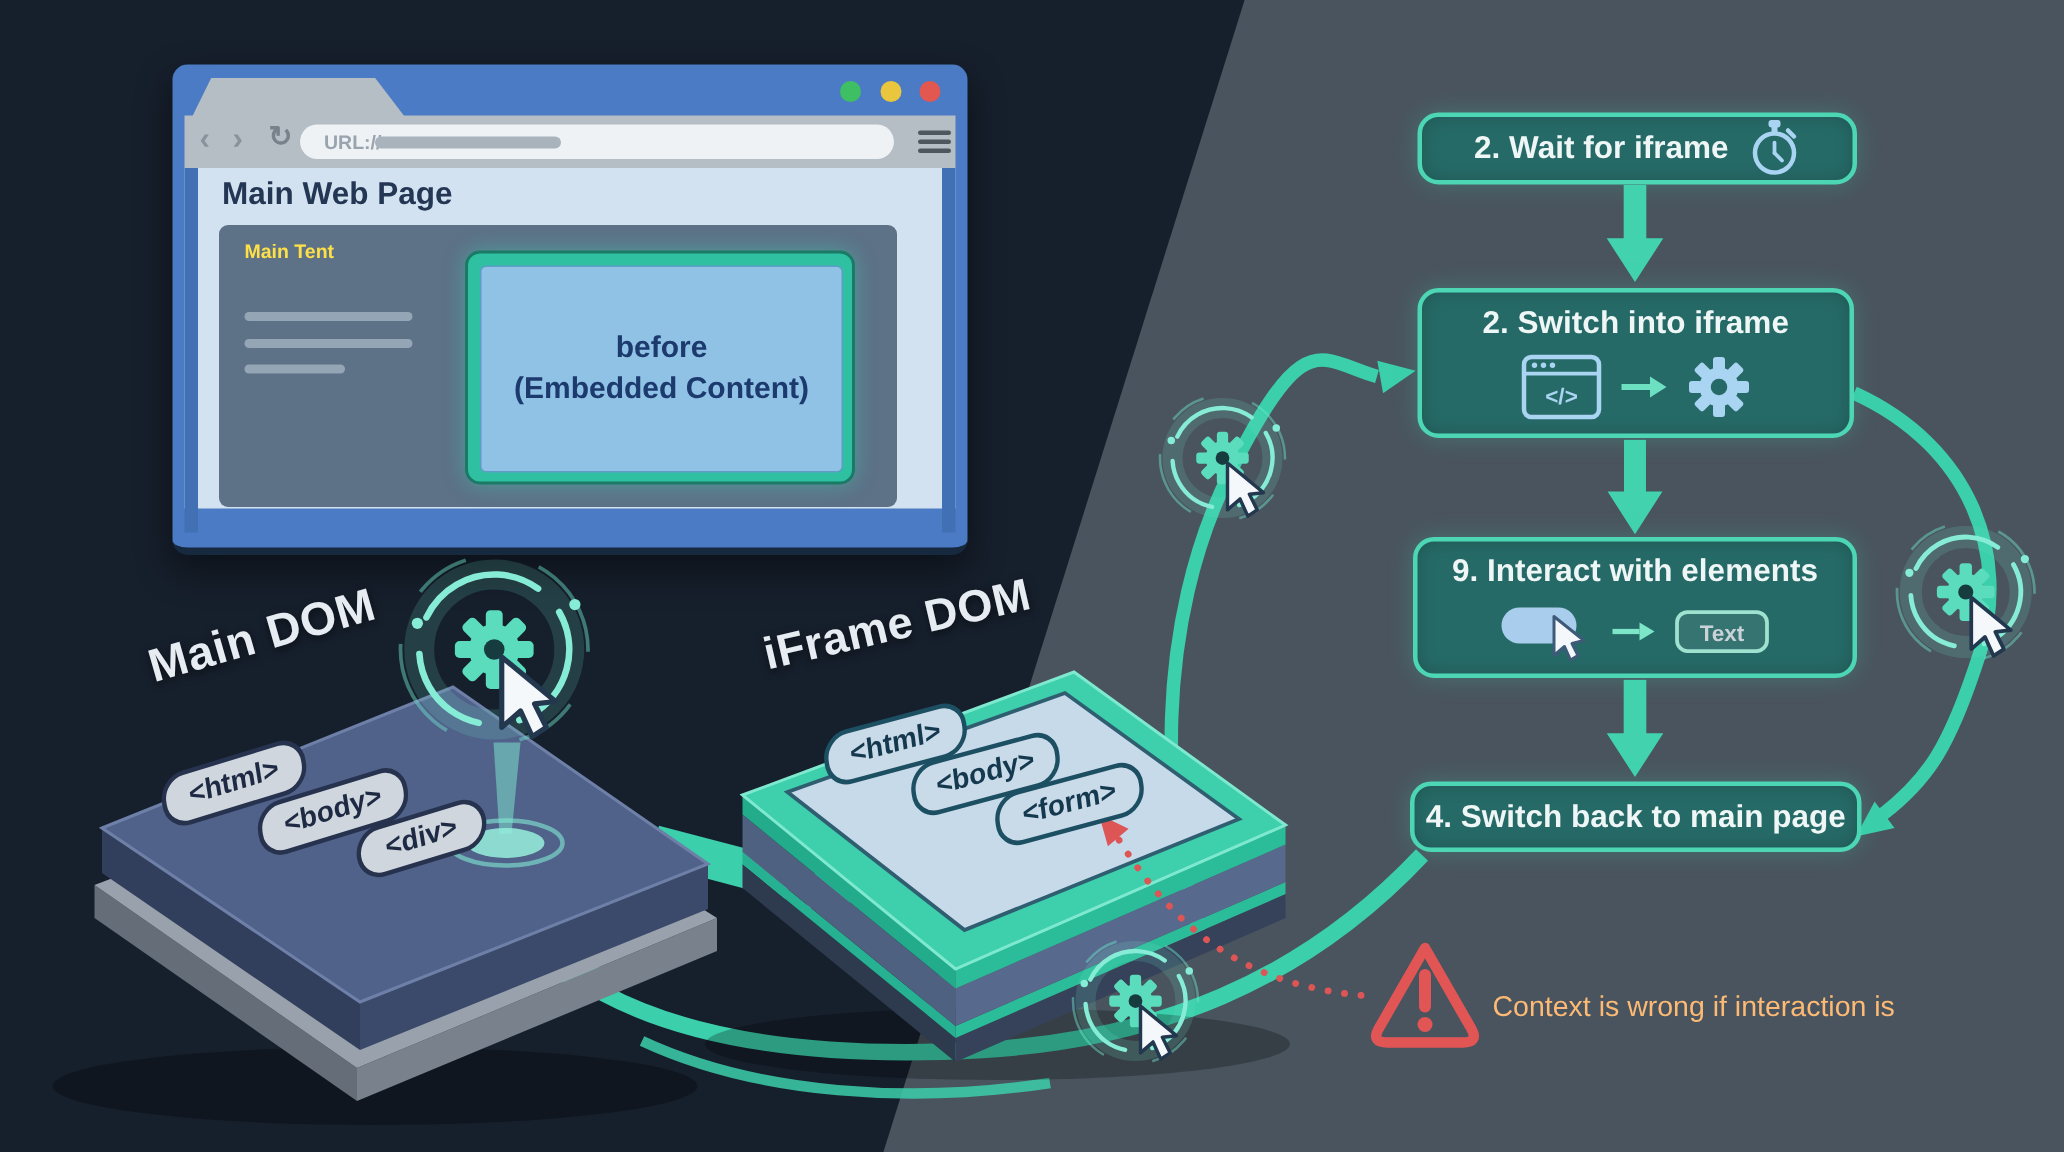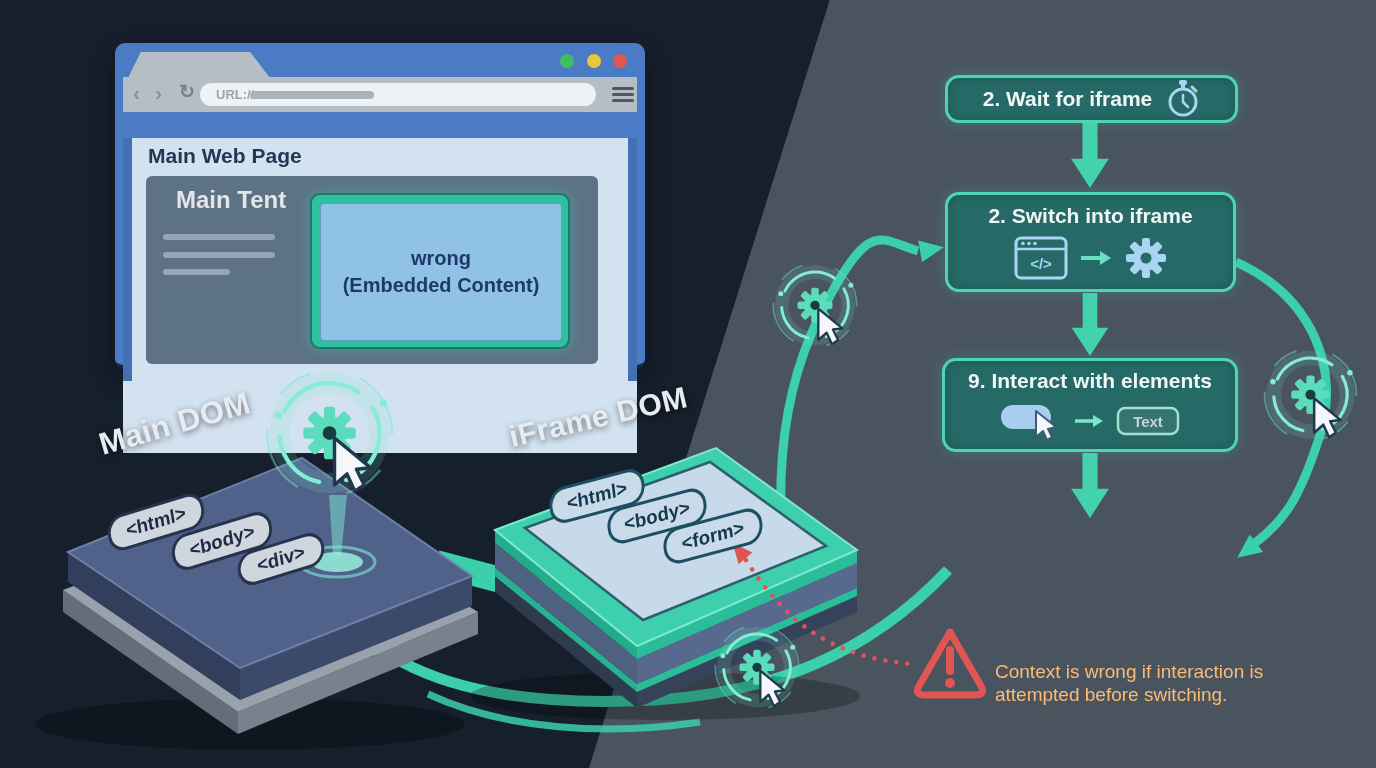--- a/index.html
+++ b/index.html
@@ -14,25 +14,25 @@
   .tab{left:13px;top:9px;width:142px;height:26px;background:#b5bdc5;
        clip-path:polygon(9% 0,86% 0,100% 100%,0 100%);}
   .toolbar{left:8px;top:34px;width:514px;height:35px;background:#b5bdc5;}
   .navglyph{font-weight:bold;color:#8a939c;font-size:21px;line-height:22px;}
   .urlbar{left:77px;top:6px;width:396px;height:23px;background:#eef2f5;border-radius:12px;}
   .urltext{left:16px;top:4px;font-size:13px;font-weight:bold;color:#99a4ae;}
   .urlline{left:50px;top:8px;width:124px;height:8px;background:#a9b3bc;border-radius:4px;}
   .menu span{display:block;width:22px;height:3px;background:#4e565e;margin:3px 0;border-radius:2px;}
   .tl{width:14px;height:14px;border-radius:50%;display:inline-block;}
   .tl.g{background:#3fbf63}.tl.y{background:#eac63e}.tl.r{background:#e2574f}
-  .content{left:8px;top:69px;width:514px;height:315px;background:#d3e2f0;margin-top:26px;}
+  .content{left:8px;top:69px;width:514px;height:227px;background:#d3e2f0;}
   .strip{top:0;width:9px;height:243px;background:#4270b4;}
   .pagetitle{left:25px;top:6px;font-size:21px;font-weight:bold;color:#233754;}
   .panel{left:23px;top:38px;width:452px;height:188px;background:#5d7187;border-radius:6px;}
-  .paneltitle{left:30px;top:10px;font-size:24px;font-weight:bold;color:#e5e5e5;}
+  .paneltitle{left:17px;top:10px;font-size:13px;font-weight:bold;color:#fde047;}
   .bar{left:17px;height:6px;background:#94a5b6;border-radius:3px;}
   .ifrbox{left:164px;top:17px;width:260px;height:156px;background:#2fc0a2;
           border:2px solid #1a7a66;border-radius:10px;padding:8px;box-sizing:border-box;
           box-shadow:0 0 14px rgba(60,210,175,.45);}
   .ifrinner{width:100%;height:100%;background:#8fc2e4;border:1px solid #5f9cc6;border-radius:4px;
             display:flex;flex-direction:column;align-items:center;justify-content:center;}
   .ifrinner div{font-size:20px;font-weight:bold;color:#1c3a6e;line-height:1.35;}
   
   .domlabel{font-size:31px;font-weight:bold;color:#e6ecf2;letter-spacing:.5px;
             text-shadow:0 2px 6px rgba(0,0,0,.5);transform-origin:left top;}
@@ -173,21 +173,21 @@
       <div class="abs strip" style="left:0"></div>
       <div class="abs strip" style="right:0"></div>
       <div class="abs pagetitle">Main Web Page</div>
       <div class="abs panel">
         <div class="abs paneltitle">Main Tent</div>
         <div class="abs bar" style="top:58px;width:112px"></div>
         <div class="abs bar" style="top:76px;width:112px"></div>
         <div class="abs bar" style="top:93px;width:67px"></div>
         <div class="abs ifrbox">
           <div class="ifrinner">
-            <div>wrong</div>
+            <div>before</div>
             <div>(Embedded Content)</div>
           </div>
         </div>
       </div>
     </div>
   </div>
 
   <div class="abs domlabel" style="left:95px;top:428px;transform:rotate(-16deg)">Main DOM</div>
   <div class="abs domlabel" style="left:506px;top:421px;font-size:30px;transform:rotate(-13deg)">iFrame DOM</div>
 
@@ -276,22 +276,24 @@
       <svg width="64" height="30" viewBox="0 0 64 30">
         <rect x="2" y="2" width="60" height="26" rx="7" fill="rgba(255,255,255,0.07)" stroke="#9fe2cf" stroke-width="2.5"></rect>
         <text x="32" y="21" text-anchor="middle" font-size="15" font-weight="bold" fill="#c8d2d8" font-family="Liberation Sans, sans-serif">Text</text>
       </svg>
     </div>
   </div>
   <svg class="abs" style="left:1068px;top:453px" width="44" height="66" viewBox="0 0 44 70">
       <use href="#varrow"></use>
     </svg>
 
+  <div class="abs fbox" style="left:940px;top:521px;width:301px;height:47px">
+    <span class="lbl">4. Switch back to main page</span>
+  </div>
 
   <svg class="abs" style="left:910px;top:624px" width="80" height="78" viewBox="0 0 80 78">
     <path d="M40,8 L71,62 Q76,71 65,71 L15,71 Q4,71 9,62 Z" fill="none" stroke="#e25555" stroke-width="7" stroke-linejoin="round"></path>
     <line x1="40" y1="26" x2="40" y2="47" stroke="#e25555" stroke-width="8" stroke-linecap="round"></line>
     <circle cx="40" cy="59" r="5" fill="#e25555"></circle>
   </svg>
   <div class="abs errline" style="left:995px;top:661px">Context is wrong if interaction is</div>
-  <div class="abs errline" style="left:995px;top:684px">attempted before switching.</div>
 
 </div>
 
 </body></html>

